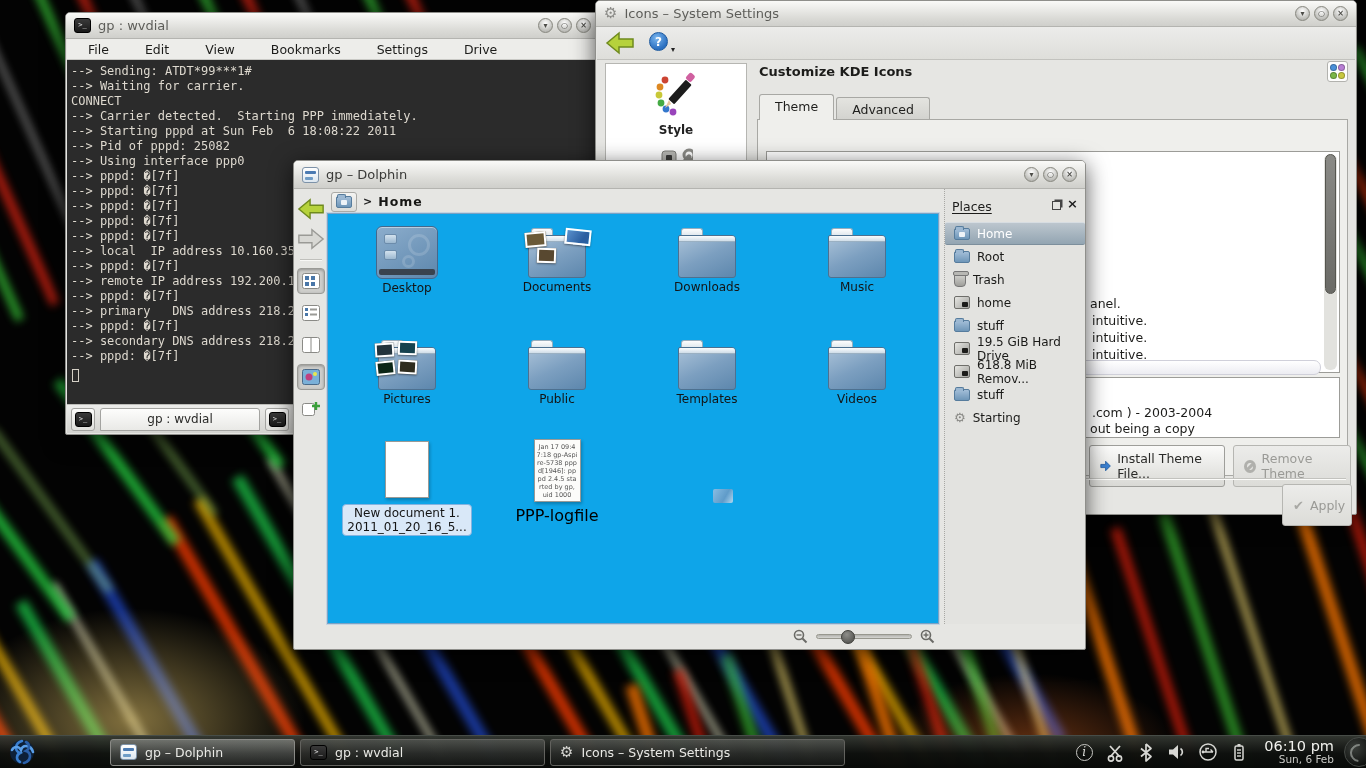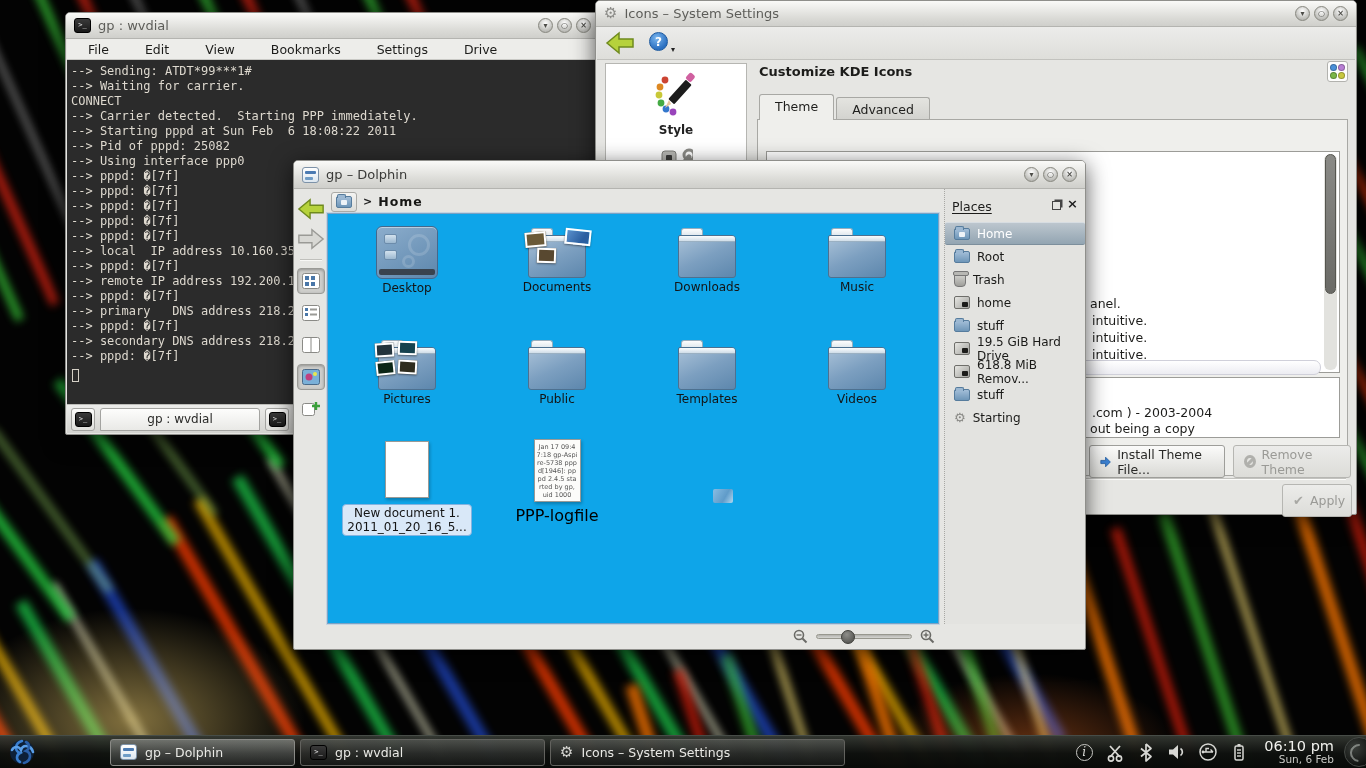--- a/index.html
+++ b/index.html
@@ -93,21 +93,21 @@
   #syset .tpanel { position:absolute; left:161px; right:8px; top:118px; height:357px; background:#efefec; border:1px solid #a8a8a4; }
   #syset .sel-label { position:absolute; left:172px; top:126px; font-size:12.5px; color:#1e1e1c; }
   #syset .themelist { position:absolute; left:170px; right:16px; top:150px; height:222px; background:#fff; border:1px solid #9c9c98; }
   #syset .descbox { position:absolute; left:170px; right:16px; top:376px; height:61px; background:#fff; border:1px solid #9c9c98; }
   .frag { position:absolute; font-size:12.5px; color:#1c1c1a; }
   .selband { position:absolute; left:2px; right:18px; top:208px; height:15px;
     background:linear-gradient(#ffffff,#ececf2); border:1px solid #d0d0da; border-radius:7px; }
   .vscroll { position:absolute; right:2px; top:2px; width:13px; bottom:2px; background:#e2e2de; border-radius:6px; }
   .vthumb { position:absolute; left:1px; right:1px; top:0; height:140px; background:linear-gradient(#8a8a86,#6a6a66); border-radius:6px; border:1px solid #55554f; }
   .btn { display:flex; align-items:center; gap:6px; font-size:12.5px; color:#2a2a28; padding:0 10px;
-    height:33px; border:1px solid #9e9e9a; border-radius:3px; background:linear-gradient(#fbfbfa,#d9d9d5); }
+    height:42px; border:1px solid #9e9e9a; border-radius:3px; background:linear-gradient(#fbfbfa,#d9d9d5); }
   .btn.disabled { color:#9a9a96; background:linear-gradient(#ececea,#dcdcd8); border-color:#b6b6b2; }
   #syset .hsep { position:absolute; left:10px; right:10px; top:477px; height:1px; background:#c2c2be; box-shadow:0 1px 0 #fbfbf9; }
   .arrow-blue { width:14px; height:12px; }
   .noentry { width:13px; height:13px; border-radius:50%; border:3px solid #b0b0ac; position:relative; }
   .noentry::before { content:""; position:absolute; left:-1px; top:2px; width:9px; height:3px; background:#b0b0ac; transform:rotate(-45deg); }
   .checkmark { color:#a8a8a4; font-size:13px; font-weight:bold; }
 
   
   .styleico { width:46px; height:44px; }
 

